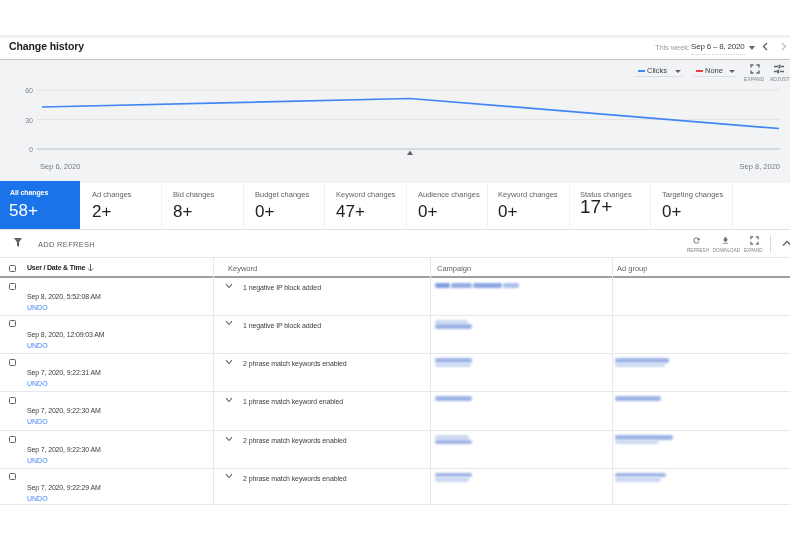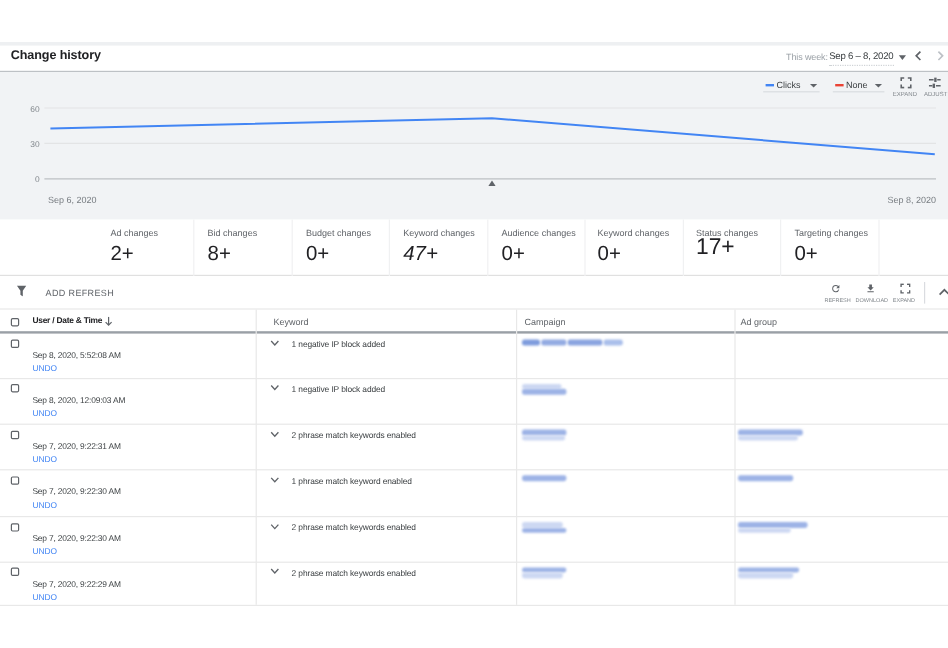--- a/index.html
+++ b/index.html
@@ -72,30 +72,34 @@
   <div class="abs" style="left:650px;top:183px;width:1px;height:47px;background:#f0f1f2;"></div>
   <div class="abs" style="left:732px;top:183px;width:1px;height:47px;background:#f0f1f2;"></div>
 
   <div class="abs" style="left:92px;top:190px;font-size:7.5px;color:#5f6368;">Ad changes</div>
   <div class="abs" style="left:92px;top:201.5px;font-size:17px;color:#212124;">2+</div>
   <div class="abs" style="left:173px;top:190px;font-size:7.5px;color:#5f6368;">Bid changes</div>
   <div class="abs" style="left:173px;top:201.5px;font-size:17px;color:#212124;">8+</div>
   <div class="abs" style="left:255px;top:190px;font-size:7.5px;color:#5f6368;text-align:right;">Budget changes</div>
   <div class="abs" style="left:255px;top:201.5px;font-size:17px;color:#212124;">0+</div>
   <div class="abs" style="left:336px;top:190px;font-size:7.5px;color:#5f6368;">Keyword changes</div>
-  <div class="abs" style="left:336px;top:201.5px;font-size:17px;color:#212124;font-style:italic;">47+</div>
+  <div class="abs" style="left:336px;top:201.5px;font-size:17px;color:#212124;">47+</div>
   <div class="abs" style="left:418px;top:190px;font-size:7.5px;color:#5f6368;">Audience changes</div>
   <div class="abs" style="left:418px;top:201.5px;font-size:17px;color:#212124;">0+</div>
   <div class="abs" style="left:498px;top:190px;font-size:7.5px;color:#5f6368;">Keyword changes</div>
   <div class="abs" style="left:498px;top:201.5px;font-size:17px;color:#212124;">0+</div>
   <div class="abs" style="left:580px;top:190px;font-size:7.5px;color:#5f6368;">Status changes</div>
   <div class="abs" style="left:580px;top:196px;font-size:19px;color:#212124;text-align:center;">17+</div>
   <div class="abs" style="left:662px;top:190px;font-size:7.5px;color:#5f6368;">Targeting changes</div>
   <div class="abs" style="left:662px;top:201.5px;font-size:17px;color:#212124;">0+</div>
 
+  <div class="abs" style="left:0;top:181px;width:80px;height:48px;background:#1a73e8;">
+    <div style="position:absolute;left:10px;top:8px;font-size:7px;letter-spacing:-0.1px;font-weight:bold;color:#fff;">All changes</div>
+    <div style="position:absolute;left:9px;top:20px;font-size:17px;color:#fff;">58+</div>
+  </div>
 
   <svg class="abs" style="left:14px;top:238px;" width="8" height="9" viewBox="0 0 8 9">
     <path d="M0 0 H8 L5 4.2 V9 L3 7.6 V4.2 Z" fill="#5f6368"></path>
   </svg>
   <div class="abs" style="left:38px;top:240px;font-size:7.5px;color:#5f6368;letter-spacing:0.3px;">ADD REFRESH</div>
 
   <svg class="abs" style="left:692px;top:236px;" width="9" height="9" viewBox="0 0 24 24">
     <path d="M17.65 6.35A7.95 7.95 0 0 0 12 4a8 8 0 1 0 7.73 10h-2.08A6 6 0 1 1 12 6c1.66 0 3.14.69 4.22 1.78L13 11h7V4z" fill="#5f6368"></path>
   </svg>
   <div class="abs" style="left:687px;top:248px;font-size:4.6px;color:#80868b;">REFRESH</div>

